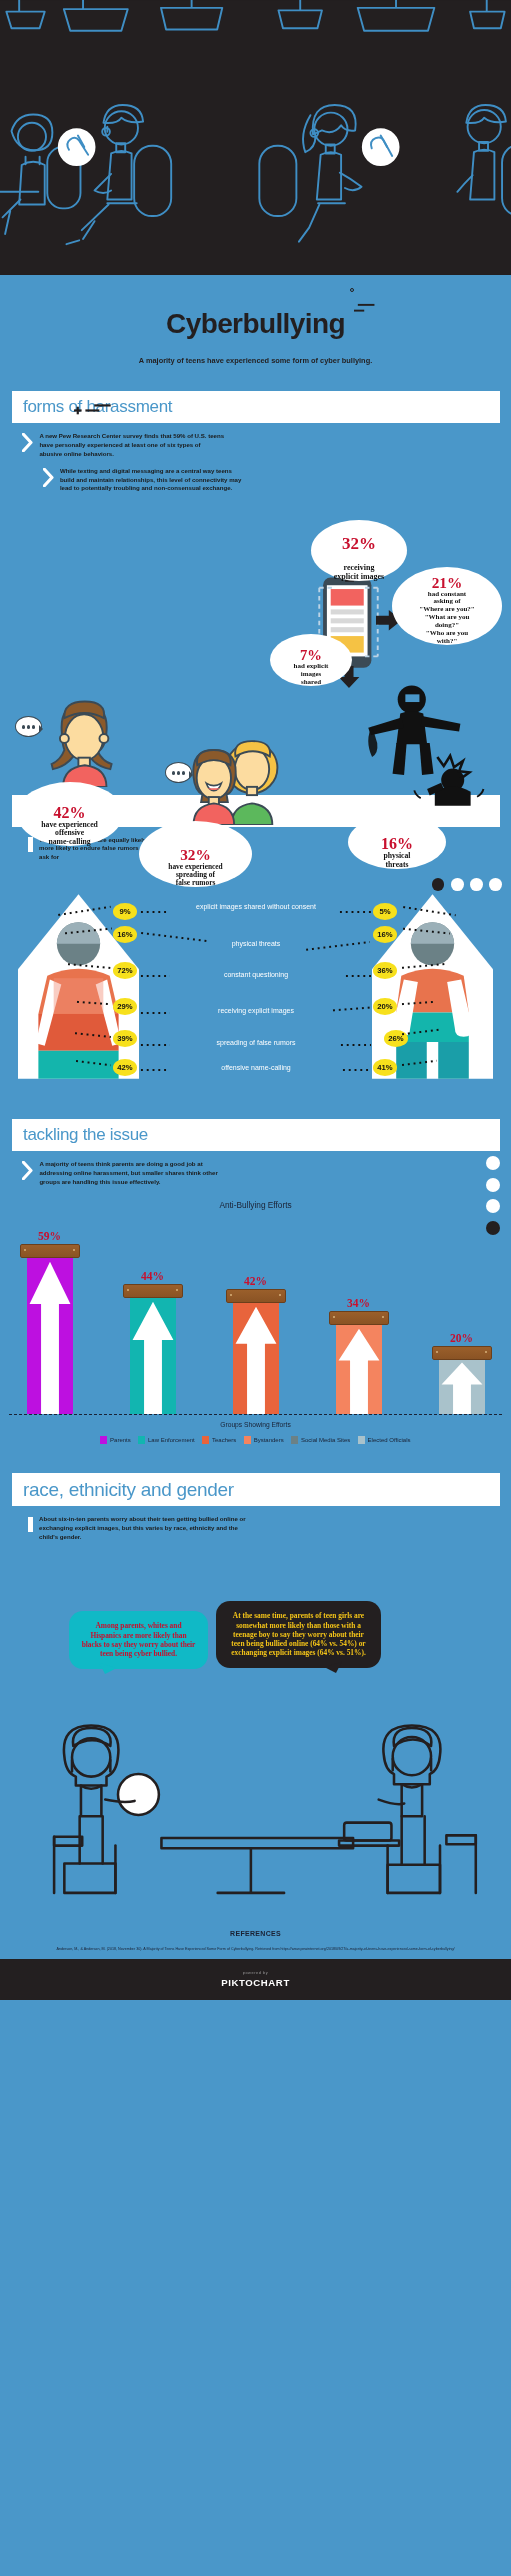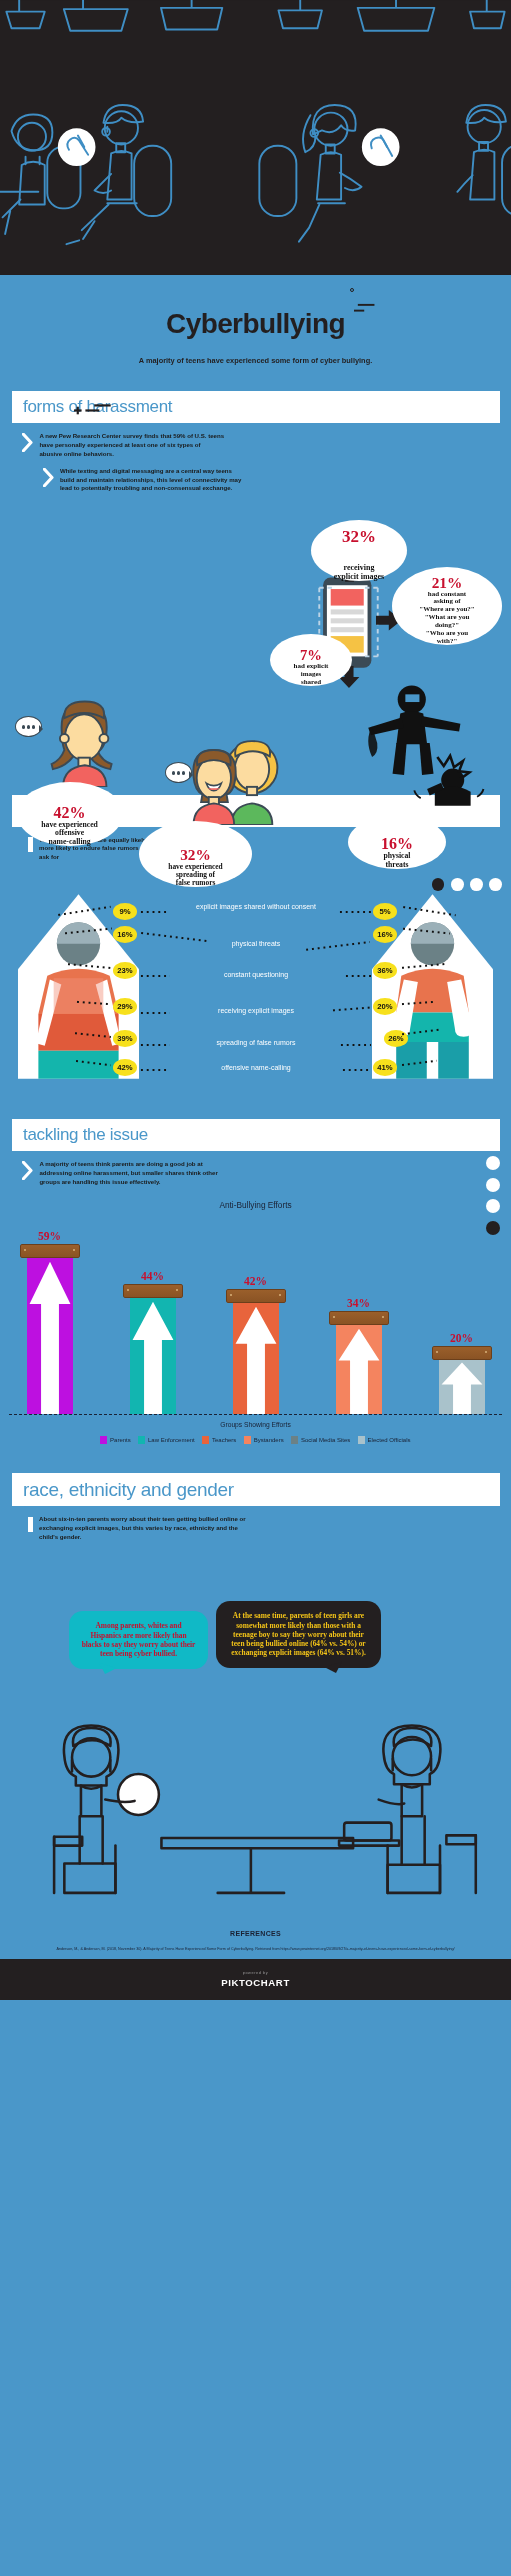--- a/index.html
+++ b/index.html
@@ -117,21 +117,21 @@
   }
   .bubble .cap {
     font-family: "Liberation Serif", serif;
     font-weight: bold;
     color: #111;
     line-height: 1.12;
   }
 
   #b-32img  { left: 311px; top: 19px;  width: 96px; height: 61px; }
   #b-32img .pct { font-size: 17px; }
-  #b-32img .cap { font-size: 8px; margin-top: 19px; }
+  #b-32img .cap { font-size: 8px; margin-top: 12px; }
 
   #b-21     { left: 392px; top: 66px; width: 110px; height: 78px; }
   #b-21 .pct { font-size: 15.3px; }
   #b-21 .cap { font-size: 7px; margin-top: 0; }
 
   #b-7      { left: 270px; top: 133px; width: 82px; height: 52px; }
   #b-7 .pct { font-size: 14.7px; }
   #b-7 .cap { font-size: 7px; }
 
   #b-42     { left: 16.6px;  top: 281px; width: 106px; height: 64px; }
@@ -570,21 +570,21 @@
 
     <div class="dotline" style="left:63px; top:60px; width:49px; transform:rotate(-6deg)"></div>
     <div class="badge" style="left:113px; top:56px">16%</div>
     <div class="dotline" style="left:139px; top:66px; width:70px; transform:rotate(7deg)"></div>
     <div class="rowlabel" style="left:189px; top:70px">physical threats</div>
     <div class="dotline" style="left:304px; top:75px; width:66px; transform:rotate(-7deg)"></div>
     <div class="badge" style="right:114px; top:56px">16%</div>
     <div class="dotline" style="right:61px; top:60px; width:49px; transform:rotate(6deg)"></div>
 
     <div class="dotline" style="left:66px; top:95px; width:45px; transform:rotate(5deg)"></div>
-    <div class="badge" style="left:113px; top:92px">23%</div>
+    <div class="badge" style="left:113px; top:92px">72%</div>
     <div class="dotline" style="left:139px; top:105px; width:31px"></div>
     <div class="rowlabel" style="left:189px; top:101px">constant questioning</div>
     <div class="dotline" style="left:344px; top:105px; width:27px"></div>
     <div class="badge" style="right:114px; top:92px">36%</div>
     <div class="dotline" style="right:66px; top:95px; width:45px; transform:rotate(-5deg)"></div>
 
     <div class="dotline" style="left:75px; top:132px; width:36px; transform:rotate(4deg)"></div>
     <div class="badge" style="left:113px; top:128px">29%</div>
     <div class="dotline" style="left:139px; top:142px; width:31px"></div>
     <div class="rowlabel" style="left:189px; top:137px">receiving explicit images</div>

